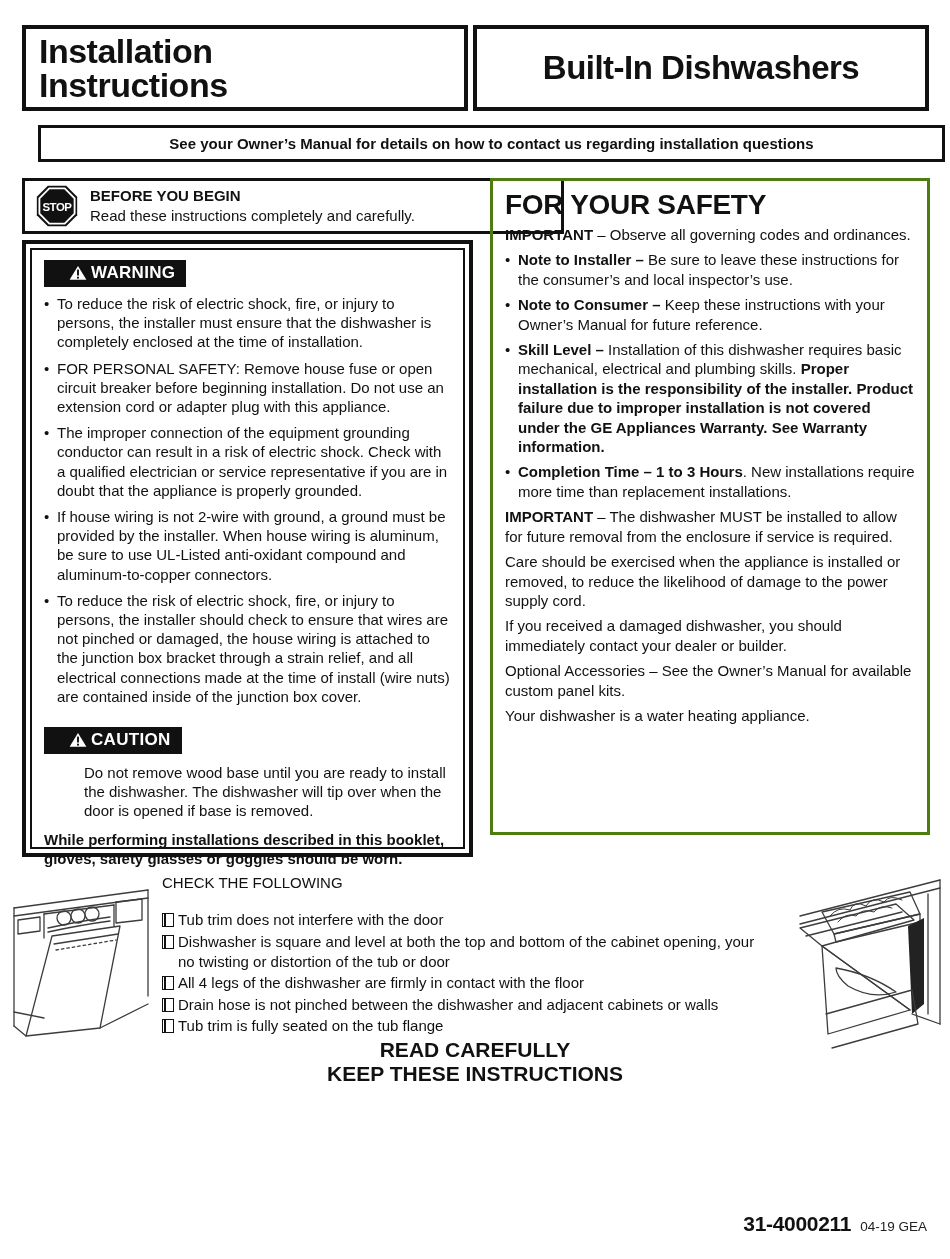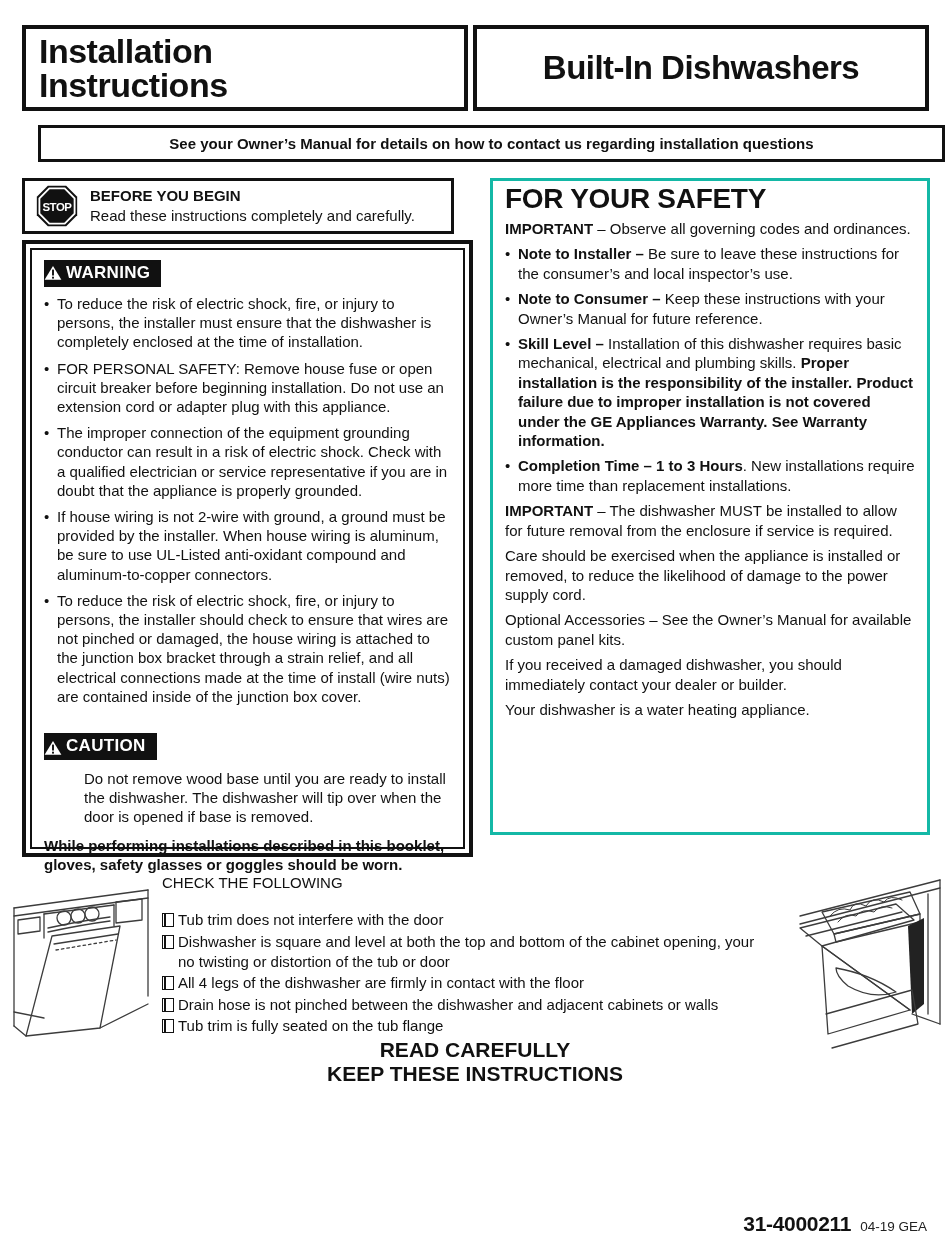--- a/index.html
+++ b/index.html
@@ -16,39 +16,39 @@
     display:flex;flex-direction:column;justify-content:center;padding-left:13px;}
   .hdr-left .t{font-size:34px;font-weight:bold;line-height:34px;letter-spacing:-0.5px;}
   .hdr-right{left:473px;top:25px;width:456px;height:86px;border:4px solid #111;
     display:flex;align-items:center;justify-content:center;}
   .hdr-right .t{font-size:33px;font-weight:bold;letter-spacing:-0.5px;}
   .banner{left:22px;top:125px;width:907px;height:37px;border:3px solid #111;
     display:flex;align-items:center;justify-content:center;margin-left:16px;}
   .banner .t{font-size:15px;font-weight:bold;}
 
   
-  .byb{left:22px;top:178px;width:432px;height:56px;border:3px solid #111;
+  .byb{left:22px;top:178px;width:542px;height:56px;border:3px solid #111;
     display:flex;align-items:center;padding:0 10px;gap:11px;}
   .byb-text{font-size:15px;line-height:20px;}
   .byb-text .h{font-weight:bold;}
 
   
   .warn-outer{left:22px;top:240px;width:451px;height:617px;border:4px solid #111;}
   .warn-inner{position:absolute;left:4px;top:4px;right:4px;bottom:4px;
     border:2px solid #111;padding:10px 12px 8px 12px;box-sizing:border-box;}
   .badge{display:inline-flex;align-items:center;gap:4px;background:#111;color:#fff;
-    padding:3px 11px 4px 0;font-size:17px;font-weight:bold;letter-spacing:0.3px;margin-bottom:7px;}
+    padding:3px 11px 4px 25px;font-size:17px;font-weight:bold;letter-spacing:0.3px;margin-bottom:7px;}
   .wtext{font-size:15px;line-height:19.2px;}
   .bullet{position:relative;padding-left:13px;margin-bottom:7px;}
   .bullet::before{content:"\2022";position:absolute;left:0;top:0;}
   .wpara{margin:9px 0 0 0;font-size:15px;line-height:19.2px;}
 
   
-  .safety{left:490px;top:178px;width:440px;height:657px;border:3px solid #14b8a6;
-    padding:0 12px 0 12px;}
+  .safety{left:490px;top:178px;width:440px;height:657px;border:3px solid #4d7c0f;
+    padding:6px 12px 0 12px;}
   .safety-title{font-size:28px;font-weight:bold;letter-spacing:-0.3px;margin:2px 0 4px 0;}
   .sp{font-size:15px;line-height:19.4px;margin-bottom:6px;}
   .sp.bullet{margin-bottom:6px;}
 
   
   .checklist{left:162px;top:874px;width:648px;}
   .chk-h{font-size:15px;font-weight:normal;margin-bottom:19px;}
   .chk{display:flex;align-items:flex-start;gap:4px;font-size:15px;line-height:20px;margin-bottom:1.5px;width:612px;}
   .cbx{flex:0 0 auto;position:relative;display:inline-block;width:10px;height:12px;
     border:1.7px solid #111;margin-top:3px;}
@@ -101,21 +101,21 @@
         </svg>
         <span>WARNING</span>
       </div>
       <div class="wtext">
         <div class="bullet">To reduce the risk of electric shock, fire, or injury to persons, the installer must ensure that the dishwasher is completely enclosed at the time of installation.</div>
         <div class="bullet">FOR PERSONAL SAFETY: Remove house fuse or open circuit breaker before beginning installation. Do not use an extension cord or adapter plug with this appliance.</div>
         <div class="bullet">The improper connection of the equipment grounding conductor can result in a risk of electric shock. Check with a qualified electrician or service representative if you are in doubt that the appliance is properly grounded.</div>
         <div class="bullet">If house wiring is not 2-wire with ground, a ground must be provided by the installer. When house wiring is aluminum, be sure to use UL-Listed anti-oxidant compound and aluminum-to-copper connectors.</div>
         <div class="bullet">To reduce the risk of electric shock, fire, or injury to persons, the installer should check to ensure that wires are not pinched or damaged, the house wiring is attached to the junction box bracket through a strain relief, and all electrical connections made at the time of install (wire nuts) are contained inside of the junction box cover.</div>
       </div>
-      <div class="badge" style="margin-top:20px;align-items:flex-end;">
+      <div class="badge" style="margin-top:14px;">
         <svg width="18" height="16" viewBox="0 0 18 15">
           <polygon points="9,0.6 17.4,14.3 0.6,14.3" fill="#fff"></polygon>
           <rect x="8.05" y="4.1" width="1.9" height="5.9" fill="#111"></rect>
           <rect x="8.05" y="11.2" width="1.9" height="1.9" fill="#111"></rect>
         </svg>
         <span>CAUTION</span>
       </div>
       <div class="wpara" style="margin-top:2px;margin-left:40px;">Do not remove wood base until you are ready to install the dishwasher. The dishwasher will tip over when the door is opened if base is removed.</div>
       <div class="wpara b">While performing installations described in this booklet, gloves, safety glasses or goggles should be worn.</div>
     </div>
@@ -123,22 +123,22 @@
 
   <div class="abs safety">
     <div class="safety-title">FOR YOUR SAFETY</div>
     <div class="sp"><span class="b">IMPORTANT</span><span> – Observe all governing codes and ordinances.</span></div>
     <div class="sp bullet"><span class="b">Note to Installer – </span><span>Be sure to leave these instructions for the consumer’s and local inspector’s use.</span></div>
     <div class="sp bullet"><span class="b">Note to Consumer – </span><span>Keep these instructions with your Owner’s Manual for future reference.</span></div>
     <div class="sp bullet"><span class="b">Skill Level – </span><span>Installation of this dishwasher requires basic mechanical, electrical and plumbing skills. </span><span class="b">Proper installation is the responsibility of the installer. Product failure due to improper installation is not covered under the GE Appliances Warranty. See Warranty information.</span></div>
     <div class="sp bullet"><span class="b">Completion Time – 1 to 3 Hours</span><span>. New installations require more time than replacement installations.</span></div>
     <div class="sp"><span class="b">IMPORTANT</span><span> – The dishwasher MUST be installed to allow for future removal from the enclosure if service is required.</span></div>
     <div class="sp"><span>Care should be exercised when the appliance is installed or removed, to reduce the likelihood of damage to the power supply cord.</span></div>
+    <div class="sp"><span>If you received a damaged dishwasher, you should immediately contact your dealer or builder.</span></div>
     <div class="sp"><span>Optional Accessories – See the Owner’s Manual for available custom panel kits.</span></div>
-    <div class="sp"><span>If you received a damaged dishwasher, you should immediately contact your dealer or builder.</span></div>
     <div class="sp"><span>Your dishwasher is a water heating appliance.</span></div>
   </div>
 
   <svg class="abs illu" style="left:4px;top:876px;" width="154" height="174" viewBox="0 0 154 174" fill="none" stroke="#3c3c3c" stroke-width="1.3" stroke-linejoin="round" stroke-linecap="round">
     <path d="M10 32 L144 14"></path>
     <path d="M10 40 L144 22"></path>
     <path d="M10 32 L10 150"></path>
     <path d="M144 14 L144 120"></path>
     <path d="M14 44 L36 41 L36 55 L14 58 Z"></path>
     <path d="M112 26 L138 23 L138 44 L112 47 Z"></path>

